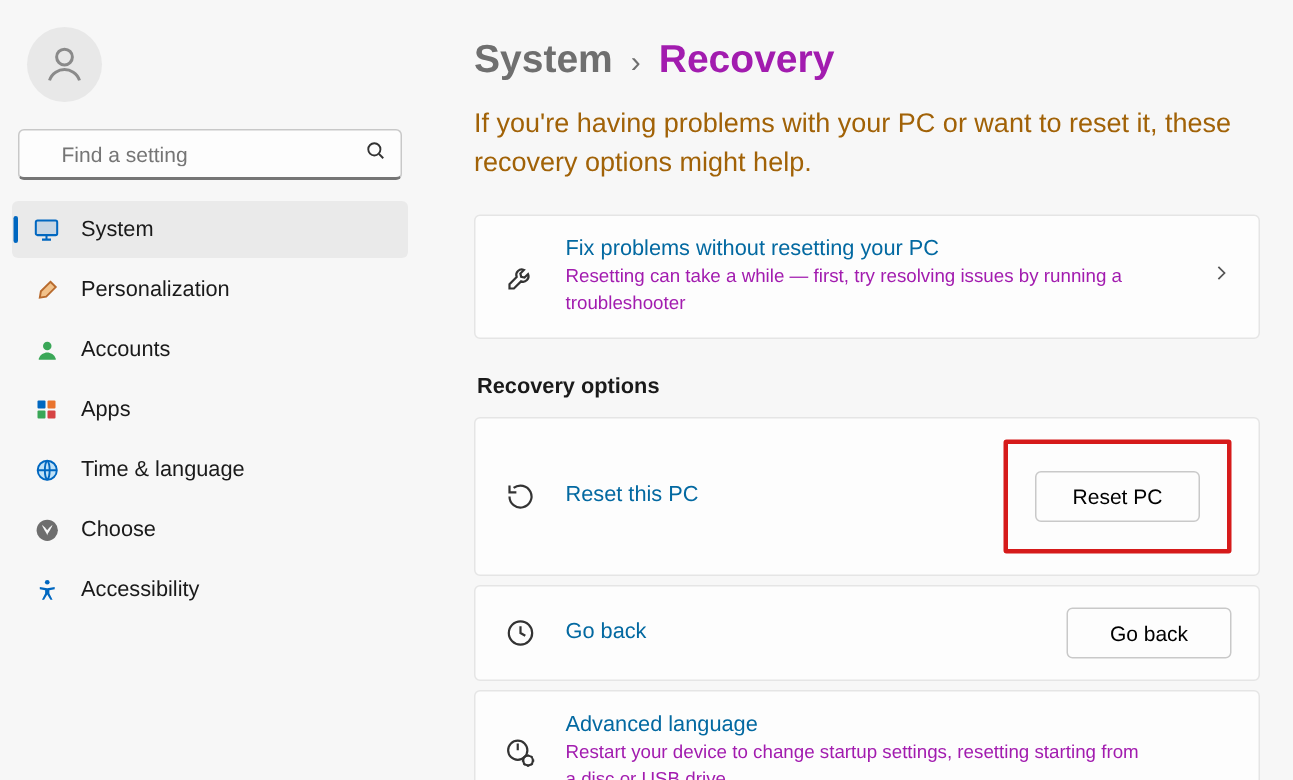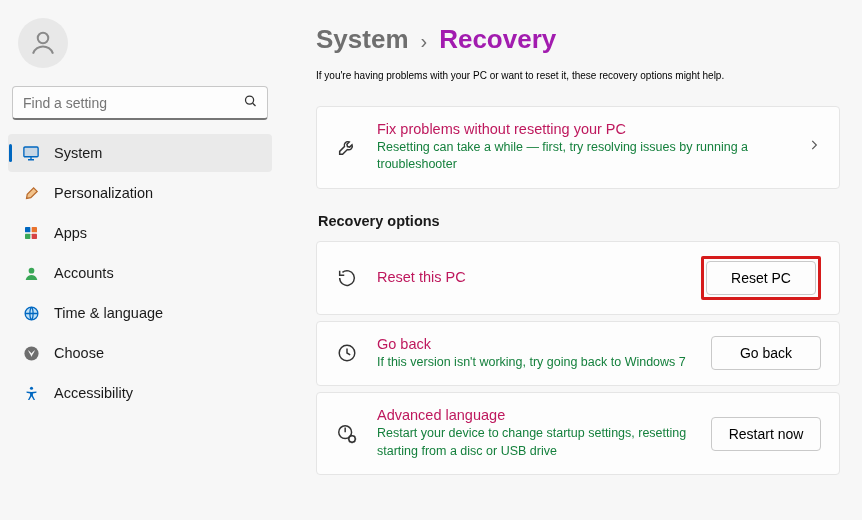--- a/index.html
+++ b/index.html
@@ -36,21 +36,21 @@
     margin: 0 4px 14px 4px;
     position: relative;
   }
   .search-input {
     width: 100%;
     height: 34px;
     border: 1px solid #c8c8c8;
     border-bottom: 2px solid #767676;
     border-radius: 4px;
     background: #fdfdfd;
-    padding: 0 34px 0 10px;
+    padding: 0 34px 0 28px;
     font-size: 14px;
     outline: none;
   }
   .search-icon {
     position: absolute;
     right: 10px; top: 50%;
     transform: translateY(-50%);
     pointer-events: none;
   }
   .nav { display: flex; flex-direction: column; gap: 2px; }
@@ -99,22 +99,22 @@
   .breadcrumb .sep {
     font-size: 20px;
     color: #6f6f6f;
   }
   .breadcrumb .current {
     font-size: 26px;
     font-weight: 700;
     color: #a21caf;
   }
   .intro {
-    font-size: 10px;
-    color: #000000;
+    font-size: 18px;
+    color: #a16207;
     margin-bottom: 22px;
     max-width: 520px;
     line-height: 1.45;
   }
   .card {
     background: #fdfdfd;
     border: 1px solid #e5e5e5;
     border-radius: 4px;
     padding: 14px 18px;
     display: flex;
@@ -123,26 +123,26 @@
     margin-bottom: 6px;
   }
   .card .icon-slot {
     width: 24px; height: 24px;
     flex-shrink: 0;
     display: flex; align-items: center; justify-content: center;
   }
   .card .text-col { flex: 1; }
   .card .title {
     font-size: 14.5px;
-    color: #be185d;
+    color: #0369a1;
     margin-bottom: 2px;
   }
   .card .desc {
     font-size: 12.5px;
-    color: #15803d;
+    color: #a21caf;
     line-height: 1.4;
     max-width: 390px;
   }
   .chevron {
     flex-shrink: 0;
     color: #555;
   }
   .section-header {
     font-size: 14.5px;
     font-weight: 600;
@@ -154,21 +154,21 @@
     height: 34px;
     border: 1px solid #c9c9c9;
     border-radius: 4px;
     background: #fdfdfd;
     font-size: 14px;
     cursor: pointer;
     padding: 0 16px;
   }
   .highlight-box {
     border: 3px solid #d61b1b;
-    padding: 2px;
+    padding: 18px;
     border-radius: 2px;
     text-decoration: underline;
   }
 </style>
 </head>
 <body>
 
 <aside class="sidebar">
   <div class="user-row">
     <div class="avatar">
@@ -202,40 +202,40 @@
     <div class="nav-item">
       <span class="nav-icon">
         <svg width="17" height="17" viewBox="0 0 24 24" fill="none" stroke="#b86b2e" stroke-width="1.8">
             <path d="M15 4l5 5-9 9-6 1 1-6 9-9z" fill="#f2c28a"></path>
           </svg>
       </span>
       <span>Personalization</span>
     </div>
     <div class="nav-item">
       <span class="nav-icon">
+        <svg width="17" height="17" viewBox="0 0 24 24" fill="#3aa757">
+            <circle cx="12" cy="8" r="4"></circle>
+            <path d="M4 20c1-4 5-6 8-6s7 2 8 6v1H4v-1z"></path>
+          </svg>
+      </span>
+      <span>Accounts</span>
+    </div>
+    <div class="nav-item">
+      <span class="nav-icon">
         <svg width="16" height="16" viewBox="0 0 24 24" fill="none">
             <rect x="3" y="3" width="8" height="8" rx="1" fill="#0067c0"></rect>
             <rect x="13" y="3" width="8" height="8" rx="1" fill="#e9732d"></rect>
             <rect x="3" y="13" width="8" height="8" rx="1" fill="#3aa757"></rect>
             <rect x="13" y="13" width="8" height="8" rx="1" fill="#d64343"></rect>
           </svg>
       </span>
       <span>Apps</span>
     </div>
     <div class="nav-item">
       <span class="nav-icon">
-        <svg width="17" height="17" viewBox="0 0 24 24" fill="#3aa757">
-            <circle cx="12" cy="8" r="4"></circle>
-            <path d="M4 20c1-4 5-6 8-6s7 2 8 6v1H4v-1z"></path>
-          </svg>
-      </span>
-      <span>Accounts</span>
-    </div>
-    <div class="nav-item">
-      <span class="nav-icon">
         <svg width="17" height="17" viewBox="0 0 24 24" fill="none" stroke="#0067c0" stroke-width="1.8">
             <circle cx="12" cy="12" r="9" fill="#bfe1f7"></circle>
             <path d="M3 12h18M12 3c3 3 3 15 0 18M12 3c-3 3-3 15 0 18"></path>
           </svg>
       </span>
       <span>Time &amp; language</span>
     </div>
     <div class="nav-item">
       <span class="nav-icon">
         <svg width="17" height="17" viewBox="0 0 24 24" fill="#6e6e6e">
@@ -303,34 +303,32 @@
 
   <div class="card">
     <span class="icon-slot">
       <svg width="22" height="22" viewBox="0 0 24 24" fill="none" stroke="#333" stroke-width="1.6">
           <circle cx="12" cy="12" r="8.5"></circle>
           <path d="M12 7v5l3.5 2"></path>
         </svg>
     </span>
     <div class="text-col">
       <div class="title">Go back</div>
-      <div class="desc">If this version isn't working, try going back to Windows 7</div>
     </div>
     <button class="action-btn">Go back</button>
   </div>
 
   <div class="card">
     <span class="icon-slot">
       <svg width="22" height="22" viewBox="0 0 24 24" fill="none" stroke="#333" stroke-width="1.6">
           <circle cx="10" cy="10" r="7"></circle>
           <path d="M10 5v5"></path>
           <circle cx="17.5" cy="17.5" r="3.5"></circle>
           <path d="M17.5 14v-1M17.5 22v-1M14 17.5h-1M22 17.5h-1M15 15l-.7-.7M20.7 20.7 20 20M20 15l.7-.7M14.3 20.7l.7-.7"></path>
         </svg>
     </span>
     <div class="text-col">
       <div class="title">Advanced language</div>
       <div class="desc">Restart your device to change startup settings, resetting starting from a disc or USB drive</div>
     </div>
-    <button class="action-btn">Restart now</button>
   </div>
 
 </main>
 
 </body></html>

